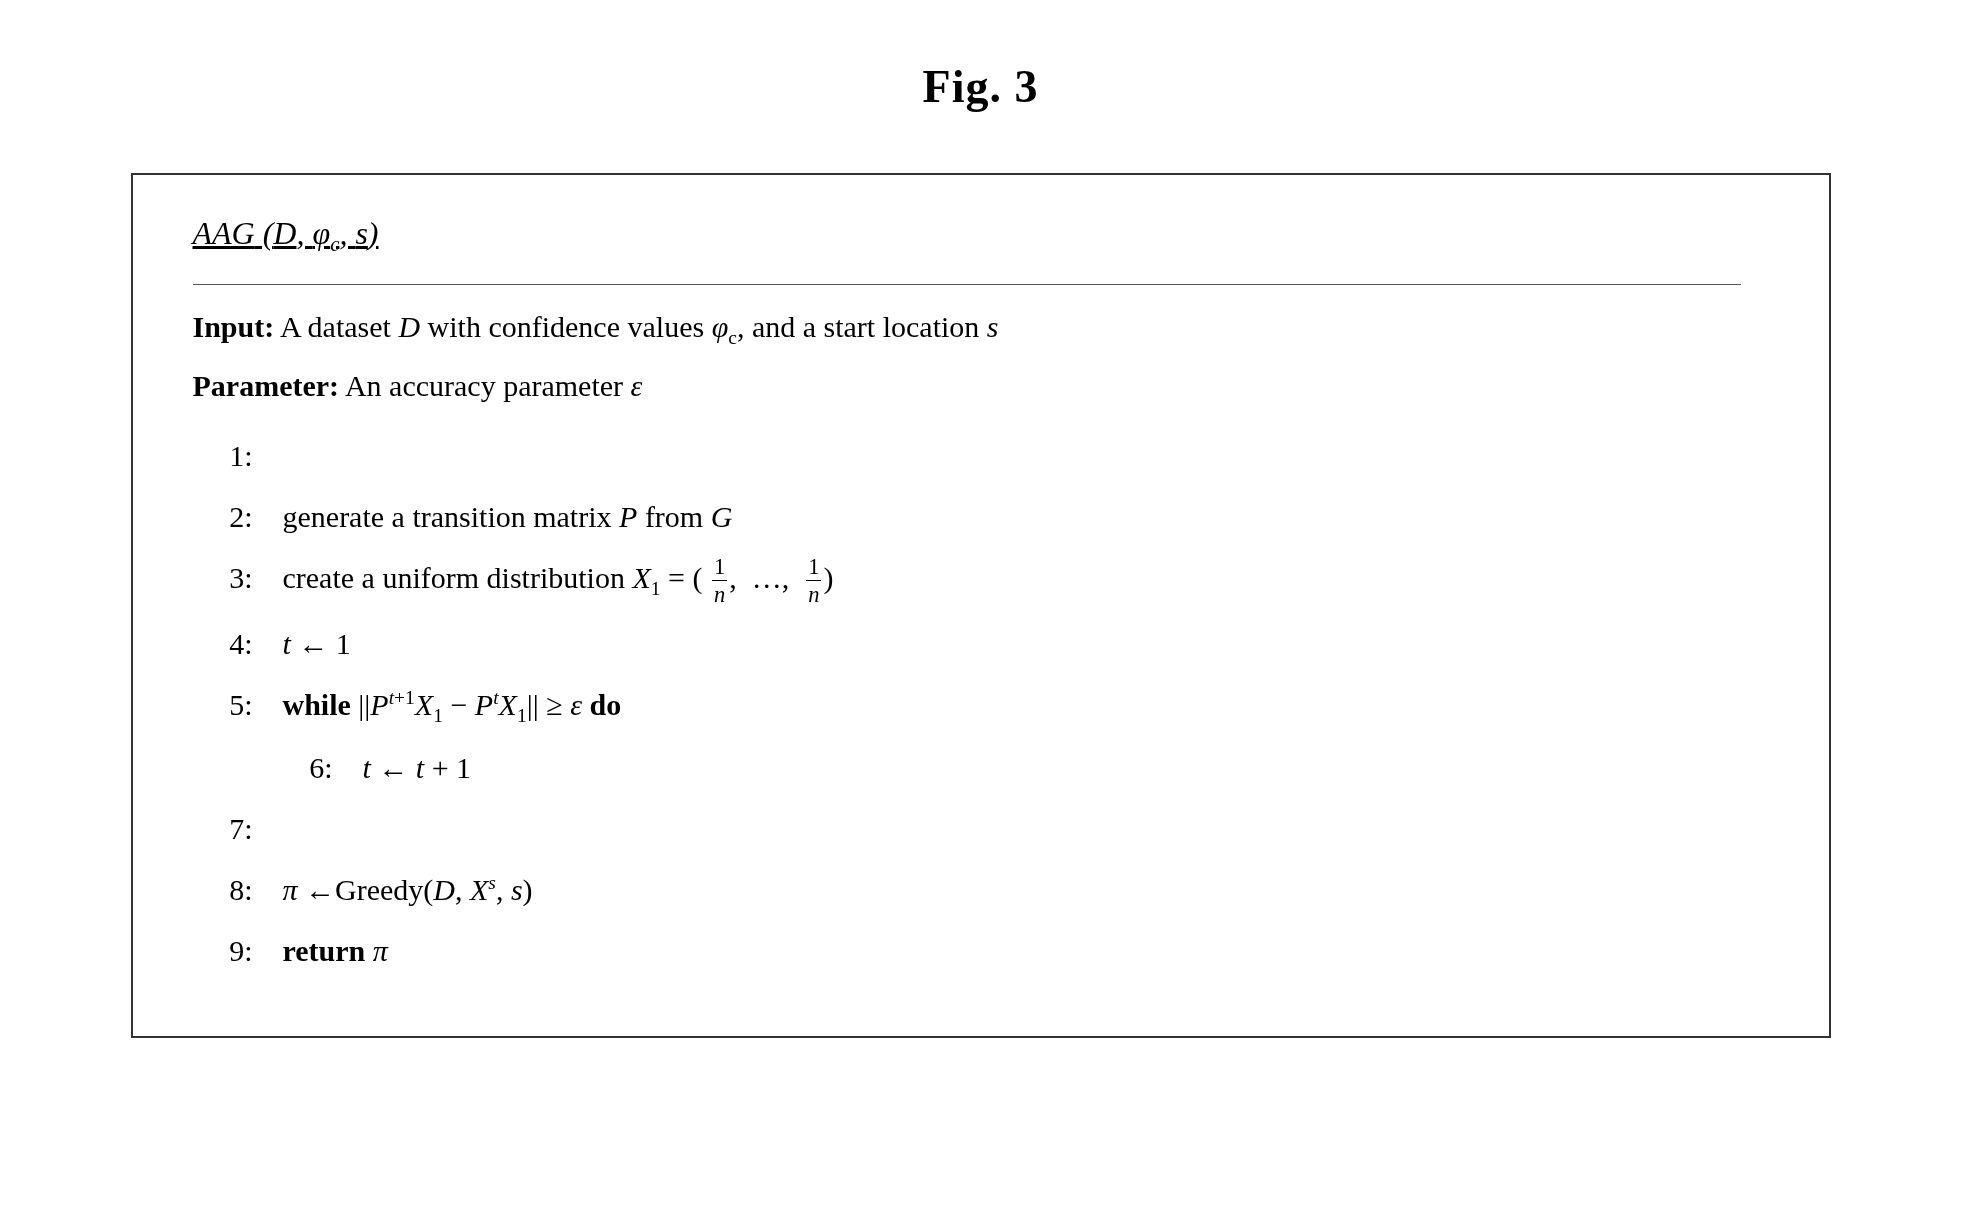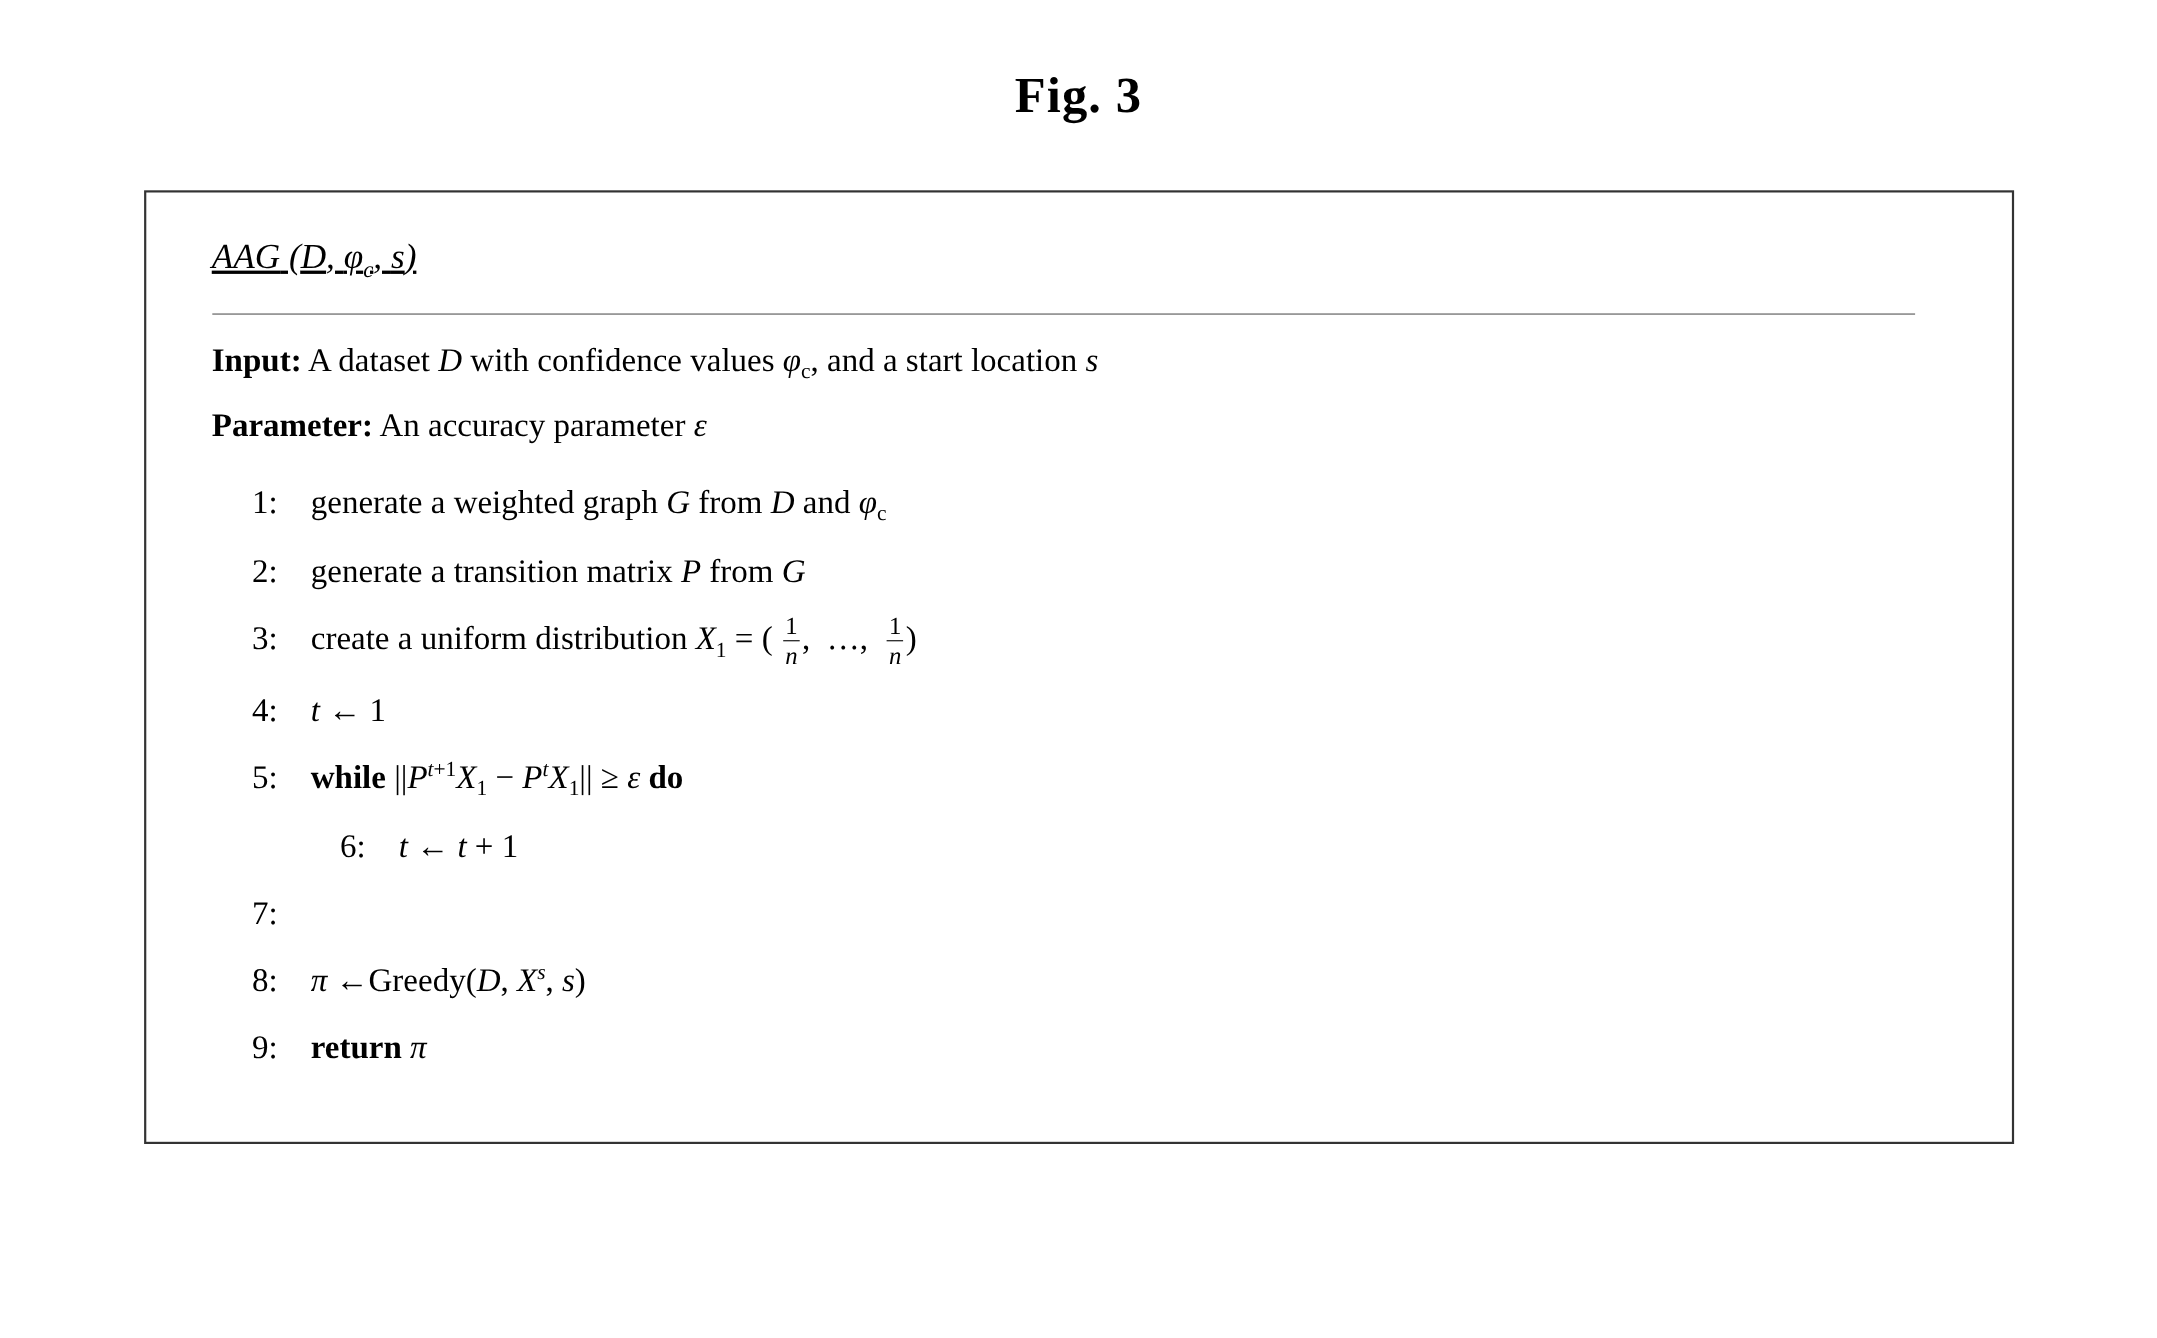--- a/index.html
+++ b/index.html
@@ -144,23 +144,20 @@
   <div class="algo-params">
     <span class="bold-label">Parameter:</span>
     <span> An accuracy parameter <i>ε</i></span>
   </div>
 
 
   <div class="algo-body">
 
     <div class="algo-line">
       <span class="line-num">1:</span>
-      <span class="line-content">
-        generate a weighted graph <i>G</i> from <i>D</i> and <i>φ</i><sub>c</sub>
-      </span>
     </div>
 
     <div class="algo-line">
       <span class="line-num">2:</span>
       <span class="line-content">
         generate a transition matrix <i>P</i> from <i>G</i>
       </span>
     </div>
 
     <div class="algo-line">

